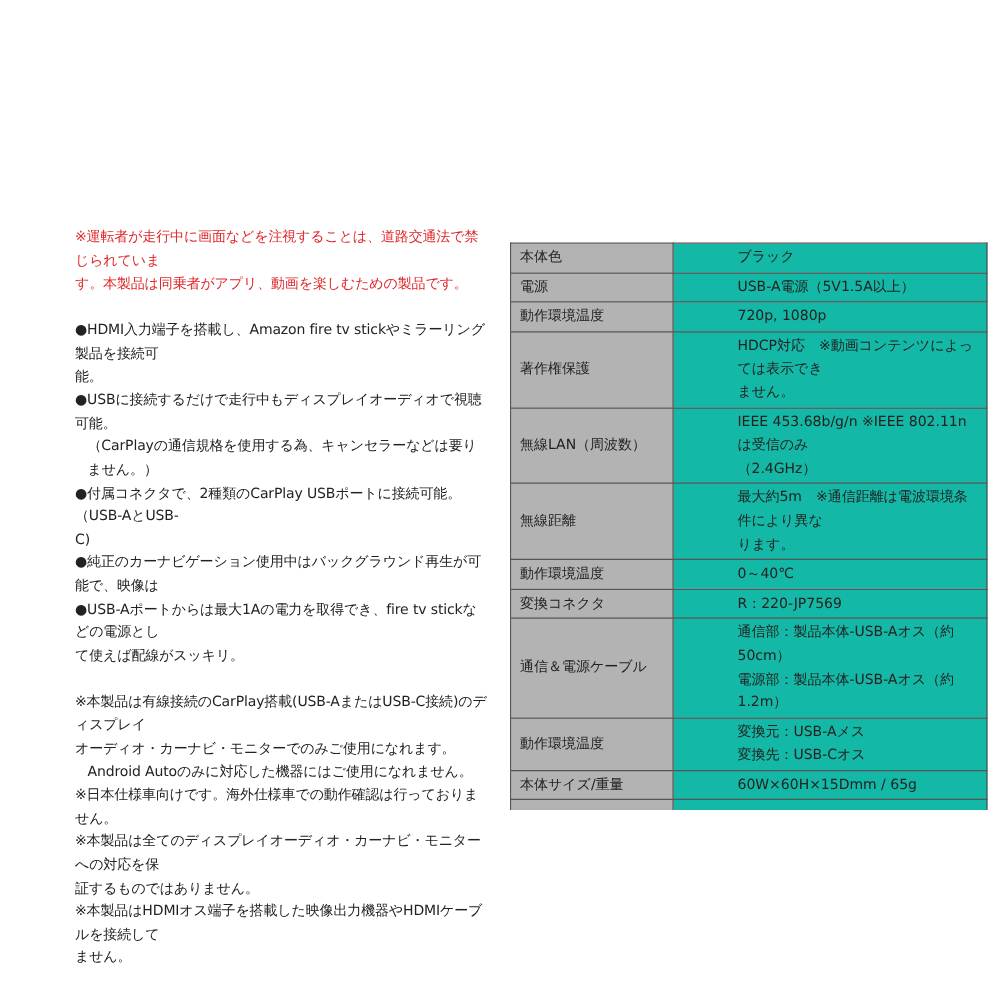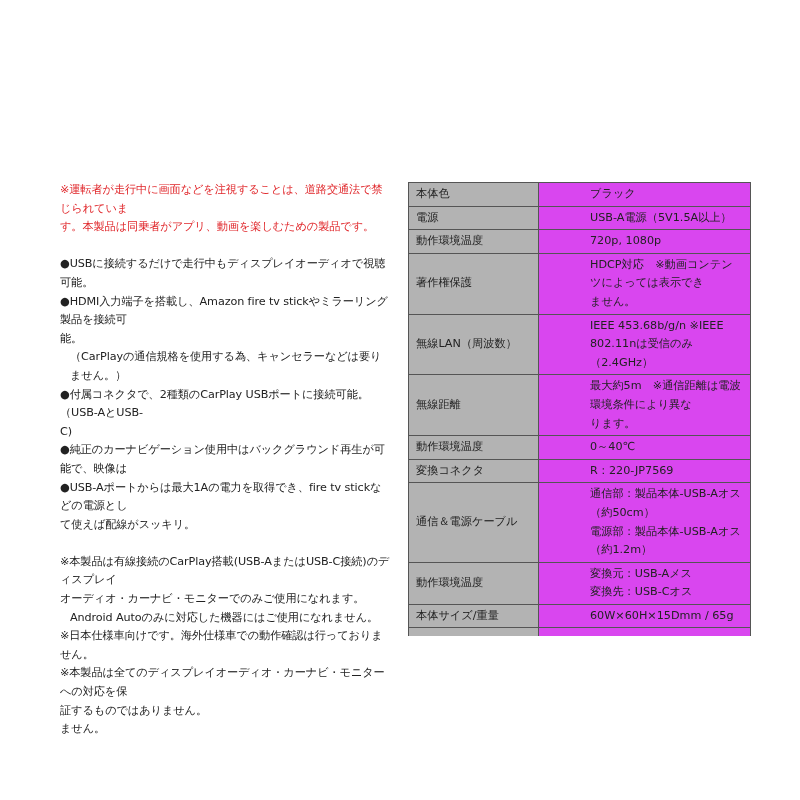--- a/index.html
+++ b/index.html
@@ -33,38 +33,38 @@
     }
     .para.indent {
       padding-left: 10px;
     }
     .gap {
       height: 18.6px;
     }
     .spec-table {
       position: absolute;
       left: 408px;
-      top: 182px;
-      width: 343px;
+      top: 194px;
+      width: 382px;
       border-collapse: collapse;
       font-size: 11.2px;
       line-height: 18.6px;
     }
     .spec-table td {
       border: 1px solid #555555;
       padding: 2px 7px;
       vertical-align: middle;
     }
     .spec-table td.label {
       width: 115px;
       background: #b3b3b3;
       color: #222222;
     }
     .spec-table td.value {
-      background: #d946ef;
+      background: #14b8a6;
       color: #222222;
     }
     .spec-table tr.tail td {
       height: 8px;
       padding: 0;
       border-bottom: none;
     }
     .line {
       display: block;
       margin-left: 44px;
@@ -74,26 +74,26 @@
 <body>
 
 <div class="left-col">
   <div class="warning">
     <span class="line">※運転者が走行中に画面などを注視することは、道路交通法で禁じられていま</span>
     <span class="line">す。本製品は同乗者がアプリ、動画を楽しむための製品です。</span>
   </div>
 
   <div>
     <p class="para">
-      <span class="line">●USBに接続するだけで走行中もディスプレイオーディオで視聴可能。</span>
-    </p>
-    <p class="para">
       <span class="line">●HDMI入力端子を搭載し、Amazon fire tv stickやミラーリング製品を接続可</span>
       <span class="line">能。</span>
     </p>
+    <p class="para">
+      <span class="line">●USBに接続するだけで走行中もディスプレイオーディオで視聴可能。</span>
+    </p>
     <p class="para indent">
       <span class="line">（CarPlayの通信規格を使用する為、キャンセラーなどは要りません。）</span>
     </p>
     <p class="para">
       <span class="line">●付属コネクタで、2種類のCarPlay USBポートに接続可能。（USB-AとUSB-</span>
       <span class="line">C)</span>
     </p>
     <p class="para">
       <span class="line">●純正のカーナビゲーション使用中はバックグラウンド再生が可能で、映像は</span>
     </p>
@@ -114,20 +114,21 @@
       <span class="line">Android Autoのみに対応した機器にはご使用になれません。</span>
     </p>
     <p class="para">
       <span class="line">※日本仕様車向けです。海外仕様車での動作確認は行っておりません。</span>
     </p>
     <p class="para">
       <span class="line">※本製品は全てのディスプレイオーディオ・カーナビ・モニターへの対応を保</span>
       <span class="line">証するものではありません。</span>
     </p>
     <p class="para">
+      <span class="line">※本製品はHDMIオス端子を搭載した映像出力機器やHDMIケーブルを接続して</span>
       <span class="line">ません。</span>
     </p>
   </div>
 </div>
 
 <table class="spec-table">
   <tbody>
     <tr>
       <td class="label">本体色</td>
       <td class="value">

